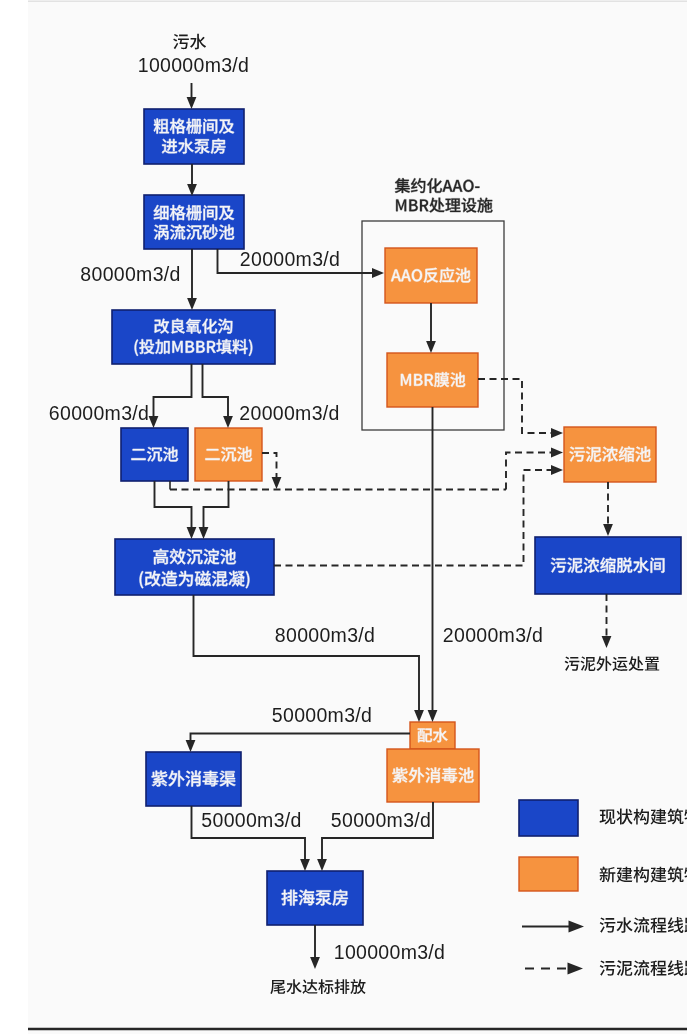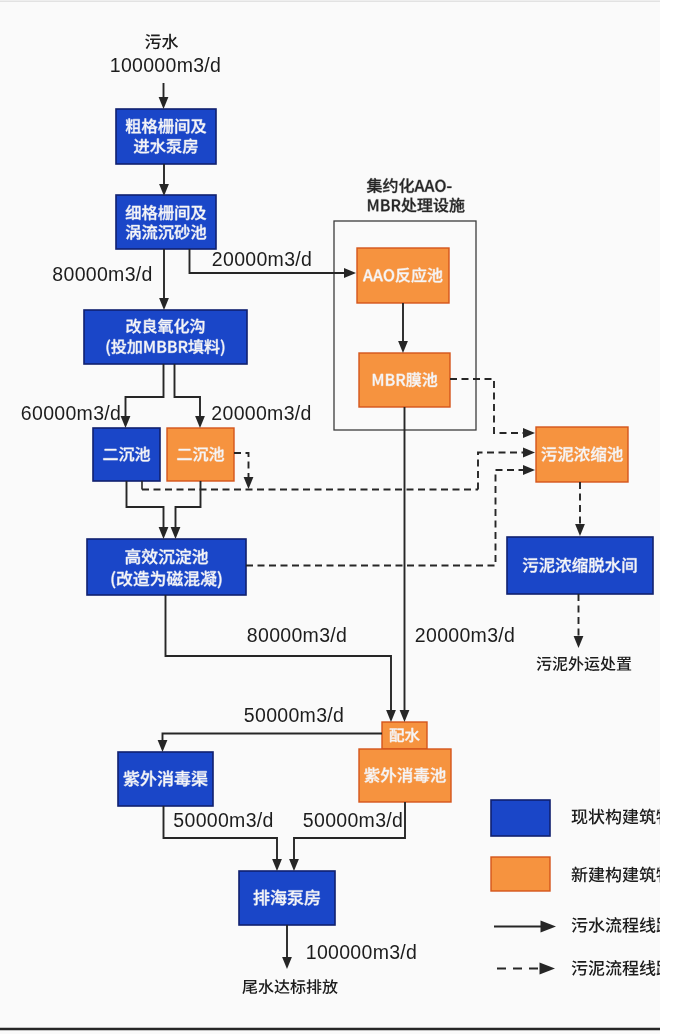--- a/index.html
+++ b/index.html
@@ -1,14 +1,14 @@
 <!DOCTYPE html>
 <html><head><meta charset="utf-8"><style>
 html,body{margin:0;padding:0;background:#fff;}
-#page{position:relative;width:660px;height:1034px;background:#fafafa;overflow:hidden;}
+#page{position:relative;width:660px;height:1034px;background:#fafafa;overflow:hidden;margin-left:28px;}
 svg{position:absolute;left:0;top:0;}
 text{font-family:"Liberation Sans",sans-serif;}
 </style></head><body>
 <div id="page">
 <svg width="687" height="1034" viewBox="0 0 687 1034">
 <rect x="334" y="221" width="142" height="209" fill="none" stroke="#3c3c3c" stroke-width="1.3"></rect>
 <rect x="116" y="109" width="100" height="55" fill="#1a46c8" stroke="#10206f" stroke-width="1.6"></rect>
 <rect x="116" y="195" width="100" height="54" fill="#1a46c8" stroke="#10206f" stroke-width="1.6"></rect>
 <rect x="84" y="310" width="163" height="54" fill="#1a46c8" stroke="#10206f" stroke-width="1.6"></rect>
 <rect x="93" y="428" width="67" height="53" fill="#1a46c8" stroke="#10206f" stroke-width="1.6"></rect>

